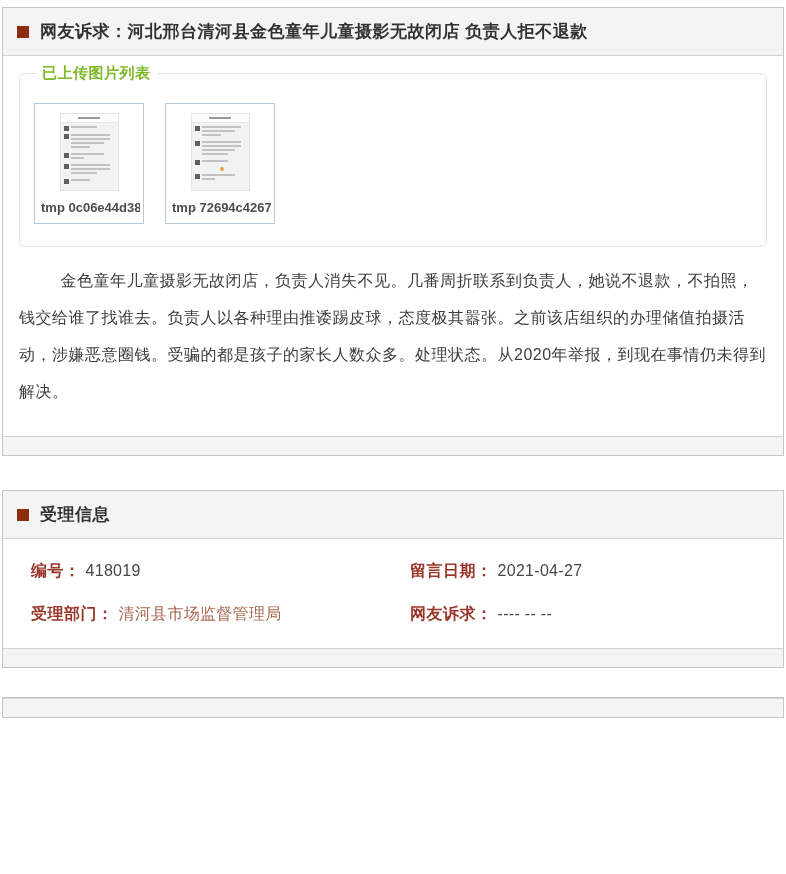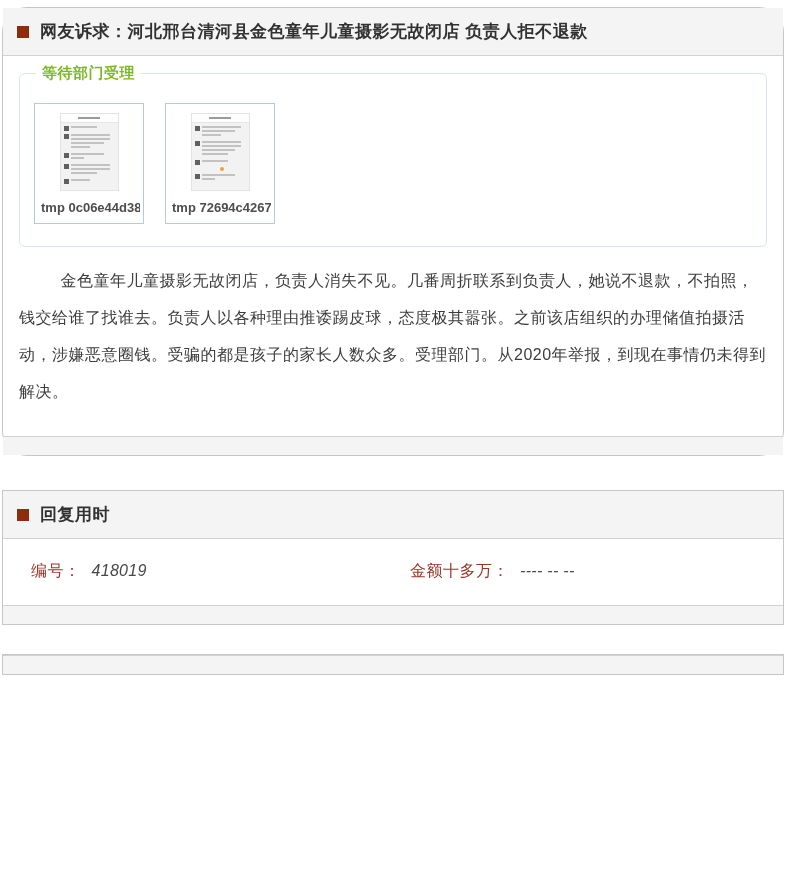--- a/index.html
+++ b/index.html
@@ -35,21 +35,21 @@
     color:#313131;
     letter-spacing:.5px;
   }
   .panel-footer{
     height:18px;
     background:#f4f4f4;
     border-top:1px solid #d2d2d2;
   }
 
   
-  #panel-complaint{margin-top:7px;border-radius:25px;}
+  #panel-complaint{margin-top:7px;}
   .complaint-body{padding:6px 14px 0 14px;}
   fieldset.uploads{
     border:1px solid #d9e2f1;
     border-radius:6px;
     margin:2px 2px 0 2px;
     padding:14px 10px 16px 12px;
   }
   fieldset.uploads legend{
     color:#7db827;
     font-weight:bold;
@@ -109,41 +109,41 @@
 
   
   #panel-acceptance{margin-top:34px;}
   .info-grid{
     display:grid;
     grid-template-columns:379px 1fr;
     row-gap:22px;
     padding:21px 10px 24px 28px;
   }
   .info-cell{font-size:16px;line-height:21px;white-space:nowrap;}
-  .info-label{font-weight:normal;color:#9a3528;letter-spacing:.5px;}
-  .info-value{color:#474747;margin-left:11px;letter-spacing:.3px;font-style:italic;}
+  .info-label{font-weight:bold;color:#9a3528;letter-spacing:.5px;}
+  .info-value{color:#474747;margin-left:5px;letter-spacing:.3px;}
   .info-value.dept{color:#a96651;}
 
   
   #panel-tracking{margin-top:29px;}
   .tracking-body{padding:23px 10px 26px 22px;font-size:16px;color:#454545;letter-spacing:.4px;}
   .tracking-time{margin-right:17px;}
 </style>
 </head>
 <body>
 
 <div class="panel" id="panel-complaint">
   <div class="panel-header">
     <span class="bullet"></span>
     <span class="panel-title">网友诉求：河北邢台清河县金色童年儿童摄影无故闭店 负责人拒不退款</span>
   </div>
 
   <div class="complaint-body">
     <fieldset class="uploads">
-      <legend>等待部门受理</legend>
+      <legend>已上传图片列表</legend>
       <div class="thumb-row">
 
         <div class="thumb">
           <div class="shot">
             <div class="shot-top">
                 <i></i>
               </div>
             <div class="m">
                 <span class="av"></span>
                 <div class="lines">
@@ -220,38 +220,44 @@
                   <div class="l w30"></div>
                 </div>
               </div>
           </div>
           <div class="thumb-label">tmp 72694c4267</div>
         </div>
 
       </div>
     </fieldset>
 
-    <p class="complaint-text">金色童年儿童摄影无故闭店，负责人消失不见。几番周折联系到负责人，她说不退款，不拍照，钱交给谁了找谁去。负责人以各种理由推诿踢皮球，态度极其嚣张。之前该店组织的办理储值拍摄活动，涉嫌恶意圈钱。受骗的都是孩子的家长人数众多。受理部门。从2020年举报，到现在事情仍未得到解决。</p>
+    <p class="complaint-text">金色童年儿童摄影无故闭店，负责人消失不见。几番周折联系到负责人，她说不退款，不拍照，钱交给谁了找谁去。负责人以各种理由推诿踢皮球，态度极其嚣张。之前该店组织的办理储值拍摄活动，涉嫌恶意圈钱。受骗的都是孩子的家长人数众多。处理状态。从2020年举报，到现在事情仍未得到解决。</p>
   </div>
 
   <div class="panel-footer"></div>
 </div>
 
 <div class="panel" id="panel-acceptance">
   <div class="panel-header">
     <span class="bullet"></span>
-    <span class="panel-title">回复用时</span>
+    <span class="panel-title">受理信息</span>
   </div>
 
   <div class="info-grid">
     <div class="info-cell">
       <span class="info-label">编号：</span><span class="info-value">418019</span>
     </div>
     <div class="info-cell">
-      <span class="info-label">金额十多万：</span><span class="info-value">---- -- --</span>
+      <span class="info-label">留言日期：</span><span class="info-value">2021-04-27</span>
+    </div>
+    <div class="info-cell">
+      <span class="info-label">受理部门：</span><span class="info-value dept">清河县市场监督管理局</span>
+    </div>
+    <div class="info-cell">
+      <span class="info-label">网友诉求：</span><span class="info-value">---- -- --</span>
     </div>
   </div>
 
   <div class="panel-footer"></div>
 </div>
 
 <div class="panel" id="panel-tracking">
 
 
   <div class="panel-footer"></div>

